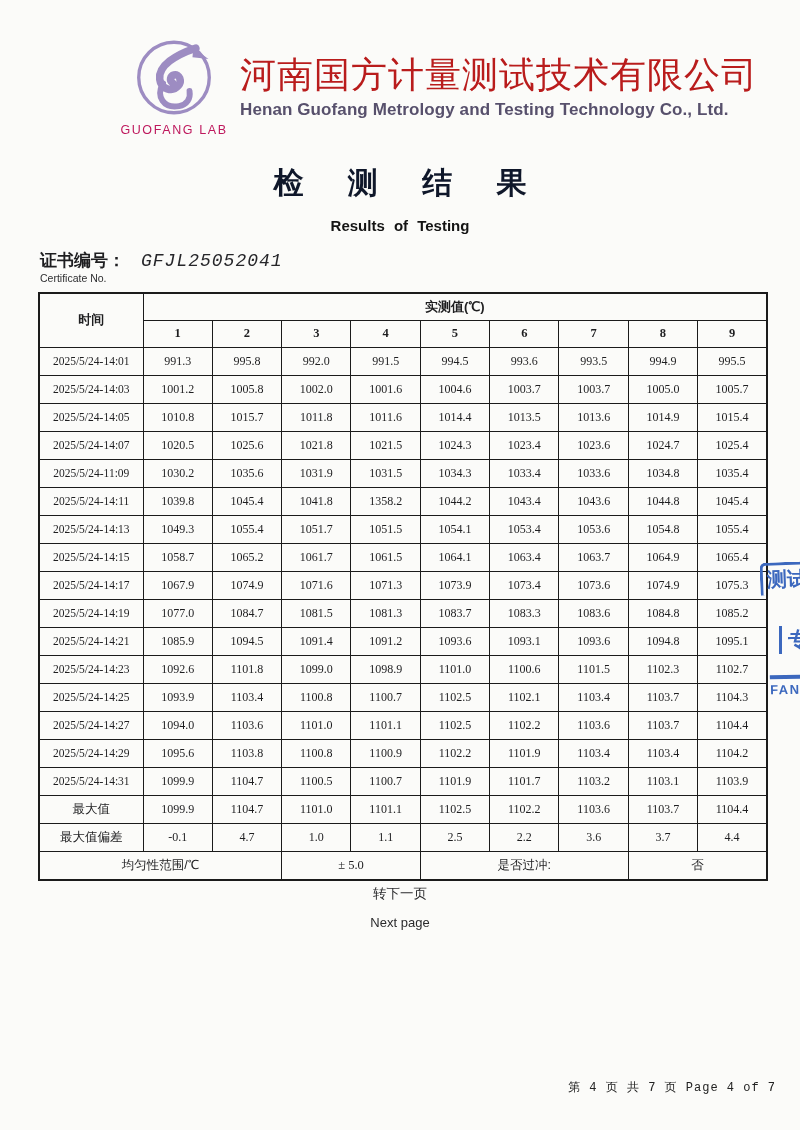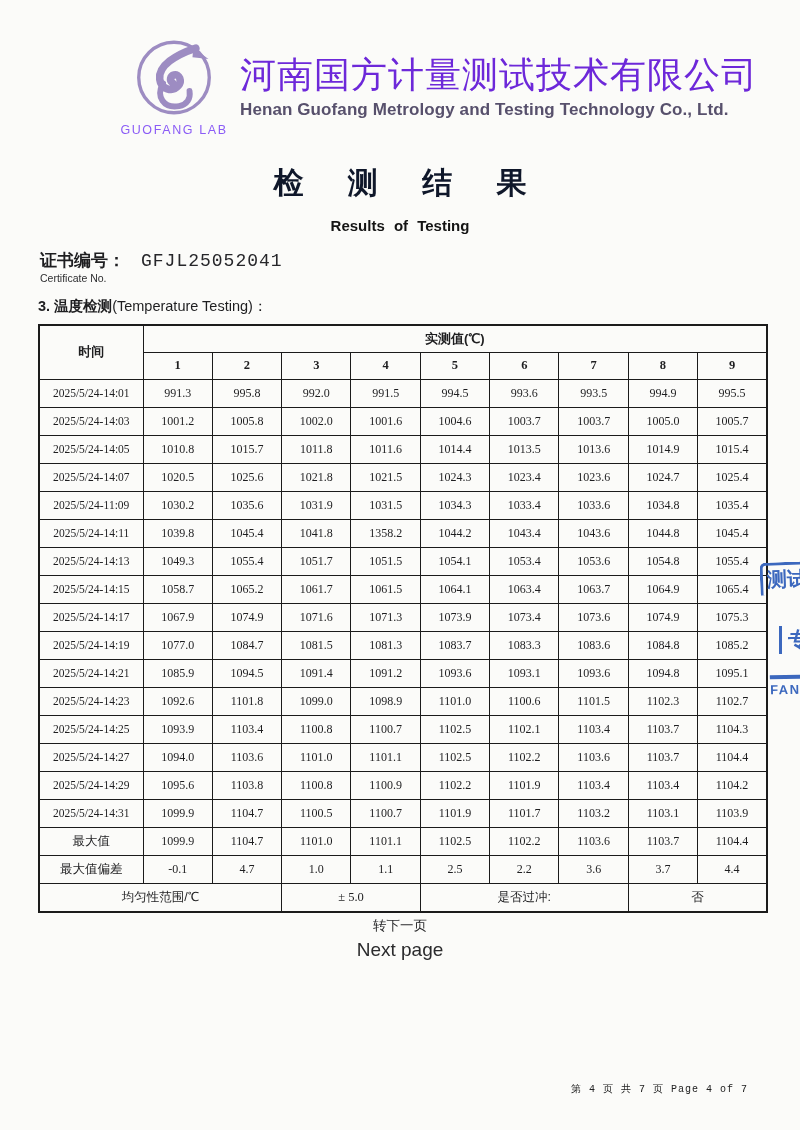--- a/index.html
+++ b/index.html
@@ -6,31 +6,31 @@
   html,body { background:#e8e8e8; }
   .page {
     position:relative; width:800px; height:1130px; margin:0 auto;
     background:#fbfbf9; overflow:hidden; color:#1e1e20;
     font-family:"Liberation Sans", sans-serif;
   }
   
   .header { display:flex; align-items:flex-start; margin:38px 0 0 116px; }
   .logo-wrap { width:116px; text-align:center; flex:none; }
   .logo-svg { width:84px; height:84px; display:block; margin:0 auto; }
-  .logo-label { font-size:12.5px; letter-spacing:1.6px; color:#8b5cf6; margin-top:1px; white-space:nowrap; }
+  .logo-label { font-size:12.5px; letter-spacing:1.6px; color:#be185d; margin-top:1px; white-space:nowrap; }
   .company { margin-left:8px; padding-top:14px; }
-  .company-cn { font-size:36px; line-height:1.25; color:#6d28d9; letter-spacing:1px; white-space:nowrap; }
+  .company-cn { font-size:36px; line-height:1.25; color:#b91c1c; letter-spacing:1px; white-space:nowrap; }
   .company-en { font-size:17px; font-weight:bold; color:#57506c; letter-spacing:0.1px; margin-top:3px; white-space:nowrap; }
   
   .title-cn { text-align:center; font-size:30px; font-weight:bold; letter-spacing:18px; text-indent:18px; margin-top:26px; color:#0f172a; }
   .title-en { text-align:center; font-size:15px; font-weight:bold; word-spacing:5px; margin-top:13px; color:#141414; }
   
   .cert-row { margin:15px 0 0 40px; display:flex; align-items:baseline; }
   .cert-label { font-size:17px; font-weight:bold; }
-  .cert-number { font-family:"Liberation Mono", monospace; font-size:18px; margin-left:16px; color:#26262a; letter-spacing:1px; }
+  .cert-number { font-family:"Liberation Mono", monospace; font-size:18px; margin-left:16px; color:#26262a; letter-spacing:1px;font-style:italic; }
   .cert-en { margin:0 0 0 40px; font-size:10.5px; color:#2e2e30; }
   
   .sec-heading { margin:13px 0 0 38px; font-size:14.5px; }
   .sec-heading .cn { font-weight:bold; }
   .setting-row { margin:9px 0 0 52px; font-size:13.5px; white-space:nowrap; }
   .setting-row .val { font-family:"Liberation Serif", serif; margin-left:42px; letter-spacing:1px; }
   .setting-row .unit { margin-left:26px; }
   .setting-row .desc { margin-left:26px; }
   
   table.data { border-collapse:collapse; table-layout:fixed; width:728px; margin:8px 0 0 38px;
@@ -39,22 +39,22 @@
   table.data th { font-weight:bold; }
   .th-cjk { font-size:13px; height:27px; }
   .th-num { font-family:"Liberation Serif", serif; font-size:12.5px; height:27px; }
   .t-time { font-family:"Liberation Serif", serif; font-size:11.5px; height:28px; white-space:nowrap; }
   .t-val  { font-family:"Liberation Serif", serif; font-size:12px; height:28px; }
   .t-label { font-size:12.5px; height:28px; }
   .t-sum  { font-size:12.5px; height:29px; border-top:2px solid #1b1b1b; }
   .t-sum.num { font-family:"Liberation Serif", serif; }
   
   .next-cn { text-align:center; font-size:13.5px; margin-top:4px; color:#2a2a2c; }
-  .next-en { text-align:center; font-size:19px; color:#2a2a2c; margin-top:4px; }
-  .page-footer { position:absolute; right:52px; bottom:34px; font-size:10px; letter-spacing:1px;
+  .next-en { text-align:center; font-size:13px; color:#2a2a2c; margin-top:12px; }
+  .page-footer { position:absolute; right:24px; bottom:34px; font-size:12px; letter-spacing:1px;
                  font-family:"Liberation Mono", monospace; color:#222; white-space:nowrap; }
   
   .stamp { position:absolute; color:#3c68be; font-weight:bold; white-space:nowrap; }
   .stamp-1 { top:562px; right:-10px; font-size:20px; padding:1px 3px 2px 4px;
              border-top:3px solid #3c68be; border-left:3px solid #3c68be; border-radius:6px 0 0 0;
              transform:rotate(-2deg); }
   .stamp-2 { top:626px; right:-9px; font-size:21px; padding-left:6px; border-left:3px solid #3c68be; }
   .stamp-3 { top:675px; right:-12px; font-size:13px; letter-spacing:1.5px; padding-top:3px;
              border-top:4px solid #3c68be; transform:rotate(-1deg); }
 </style>
@@ -81,23 +81,20 @@
 
   <div class="title-cn">检 测 结 果</div>
   <div class="title-en">Results of Testing</div>
 
   <div class="cert-row">
     <span class="cert-label">证书编号：</span>
     <span class="cert-number">GFJL25052041</span>
   </div>
   <div class="cert-en">Certificate No.</div>
 
-  <div class="sec-heading">
-    <span class="cn">3. 温度检测</span><span>(Temperature Testing)：</span>
-  </div>
 
   <table class="data">
     <colgroup>
         <col style="width: 104px;">
         <col style="width: 69.3333px;">
         <col style="width: 69.3333px;">
         <col style="width: 69.3333px;">
         <col style="width: 69.3333px;">
         <col style="width: 69.3333px;">
         <col style="width: 69.3333px;">

